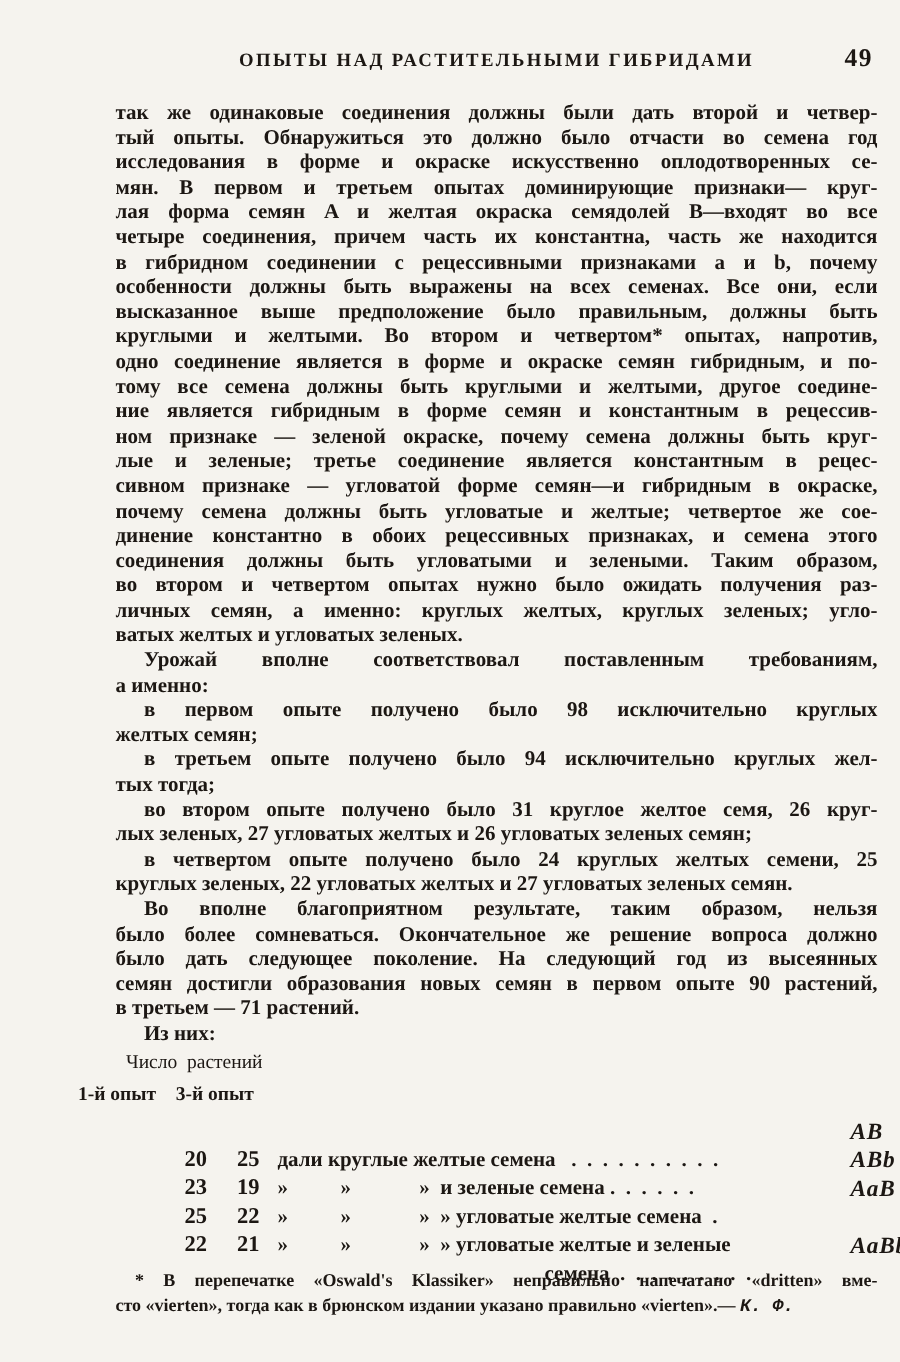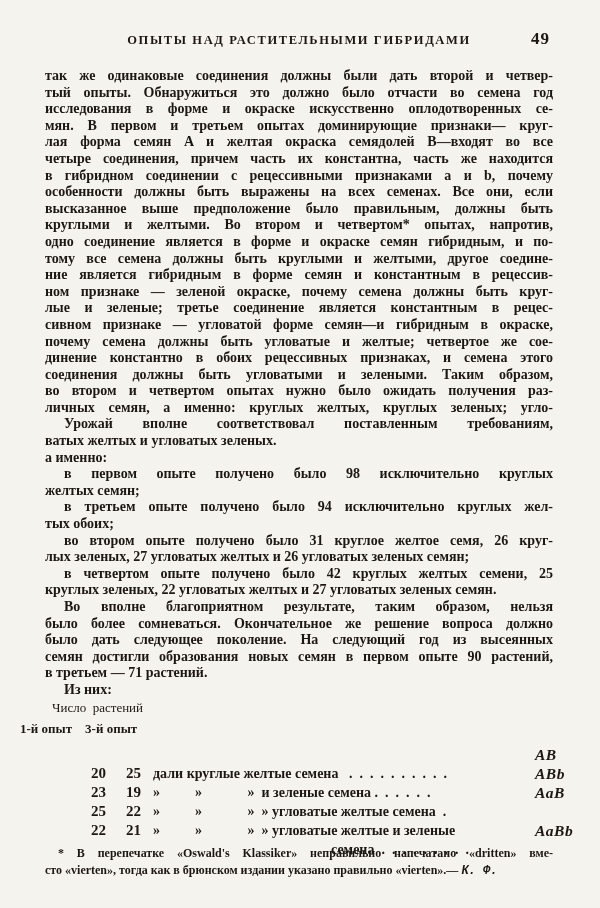--- a/index.html
+++ b/index.html
@@ -11,20 +11,21 @@
   body{
     background:var(--paper);
     font-family:"Liberation Serif","DejaVu Serif",serif;
     color:var(--ink);
     position:relative;
     overflow:hidden;
   }
   .page{
     position:absolute; inset:0;
     background:var(--paper);
+    margin-left:32px;
   }
   
   .running-head{
     position:absolute; top:33px; left:45px; width:508px;
     text-align:center;
     font-size:12.5px; font-weight:bold; letter-spacing:1.6px;
     white-space:nowrap;
   }
   .page-num{
     position:absolute; top:29px; left:531px;
@@ -100,30 +101,30 @@
     <div class="bline j">тому все семена должны быть круглыми и желтыми, другое соедине-</div>
     <div class="bline j">ние является гибридным в форме семян и константным в рецессив-</div>
     <div class="bline j">ном признаке — зеленой окраске, почему семена должны быть круг-</div>
     <div class="bline j">лые и зеленые; третье соединение является константным в рецес-</div>
     <div class="bline j">сивном признаке — угловатой форме семян—и гибридным в окраске,</div>
     <div class="bline j">почему семена должны быть угловатые и желтые; четвертое же сое-</div>
     <div class="bline j">динение константно в обоих рецессивных признаках, и семена этого</div>
     <div class="bline j">соединения должны быть угловатыми и зелеными. Таким образом,</div>
     <div class="bline j">во втором и четвертом опытах нужно было ожидать получения раз-</div>
     <div class="bline j">личных семян, а именно: круглых желтых, круглых зеленых; угло-</div>
+    <div class="bline j end">ватых желтых и угловатых зеленых.</div>
     <div class="bline j ind">Урожай вполне соответствовал поставленным требованиям,</div>
-    <div class="bline j end">ватых желтых и угловатых зеленых.</div>
     <div class="bline j end">а именно:</div>
     <div class="bline j ind">в первом опыте получено было 98 исключительно круглых</div>
     <div class="bline j end">желтых семян;</div>
     <div class="bline j ind">в третьем опыте получено было 94 исключительно круглых жел-</div>
-    <div class="bline j end">тых обоих;</div>
+    <div class="bline j end">тых тогда;</div>
     <div class="bline j ind">во втором опыте получено было 31 круглое желтое семя, 26 круг-</div>
     <div class="bline j end">лых зеленых, 27 угловатых желтых и 26 угловатых зеленых семян;</div>
-    <div class="bline j ind">в четвертом опыте получено было 42 круглых желтых семени, 25</div>
+    <div class="bline j ind">в четвертом опыте получено было 24 круглых желтых семени, 25</div>
     <div class="bline j end">круглых зеленых, 22 угловатых желтых и 27 угловатых зеленых семян.</div>
     <div class="bline j ind">Во вполне благоприятном результате, таким образом, нельзя</div>
     <div class="bline j">было более сомневаться. Окончательное же решение вопроса должно</div>
     <div class="bline j">было дать следующее поколение. На следующий год из высеянных</div>
     <div class="bline j">семян достигли образования новых семян в первом опыте 90 растений,</div>
     <div class="bline j end">в третьем — 71 растений.</div>
     <div class="bline j end ind">Из них:</div>
   </div>
 
   <div class="tbl-caption">Число  растений</div>

